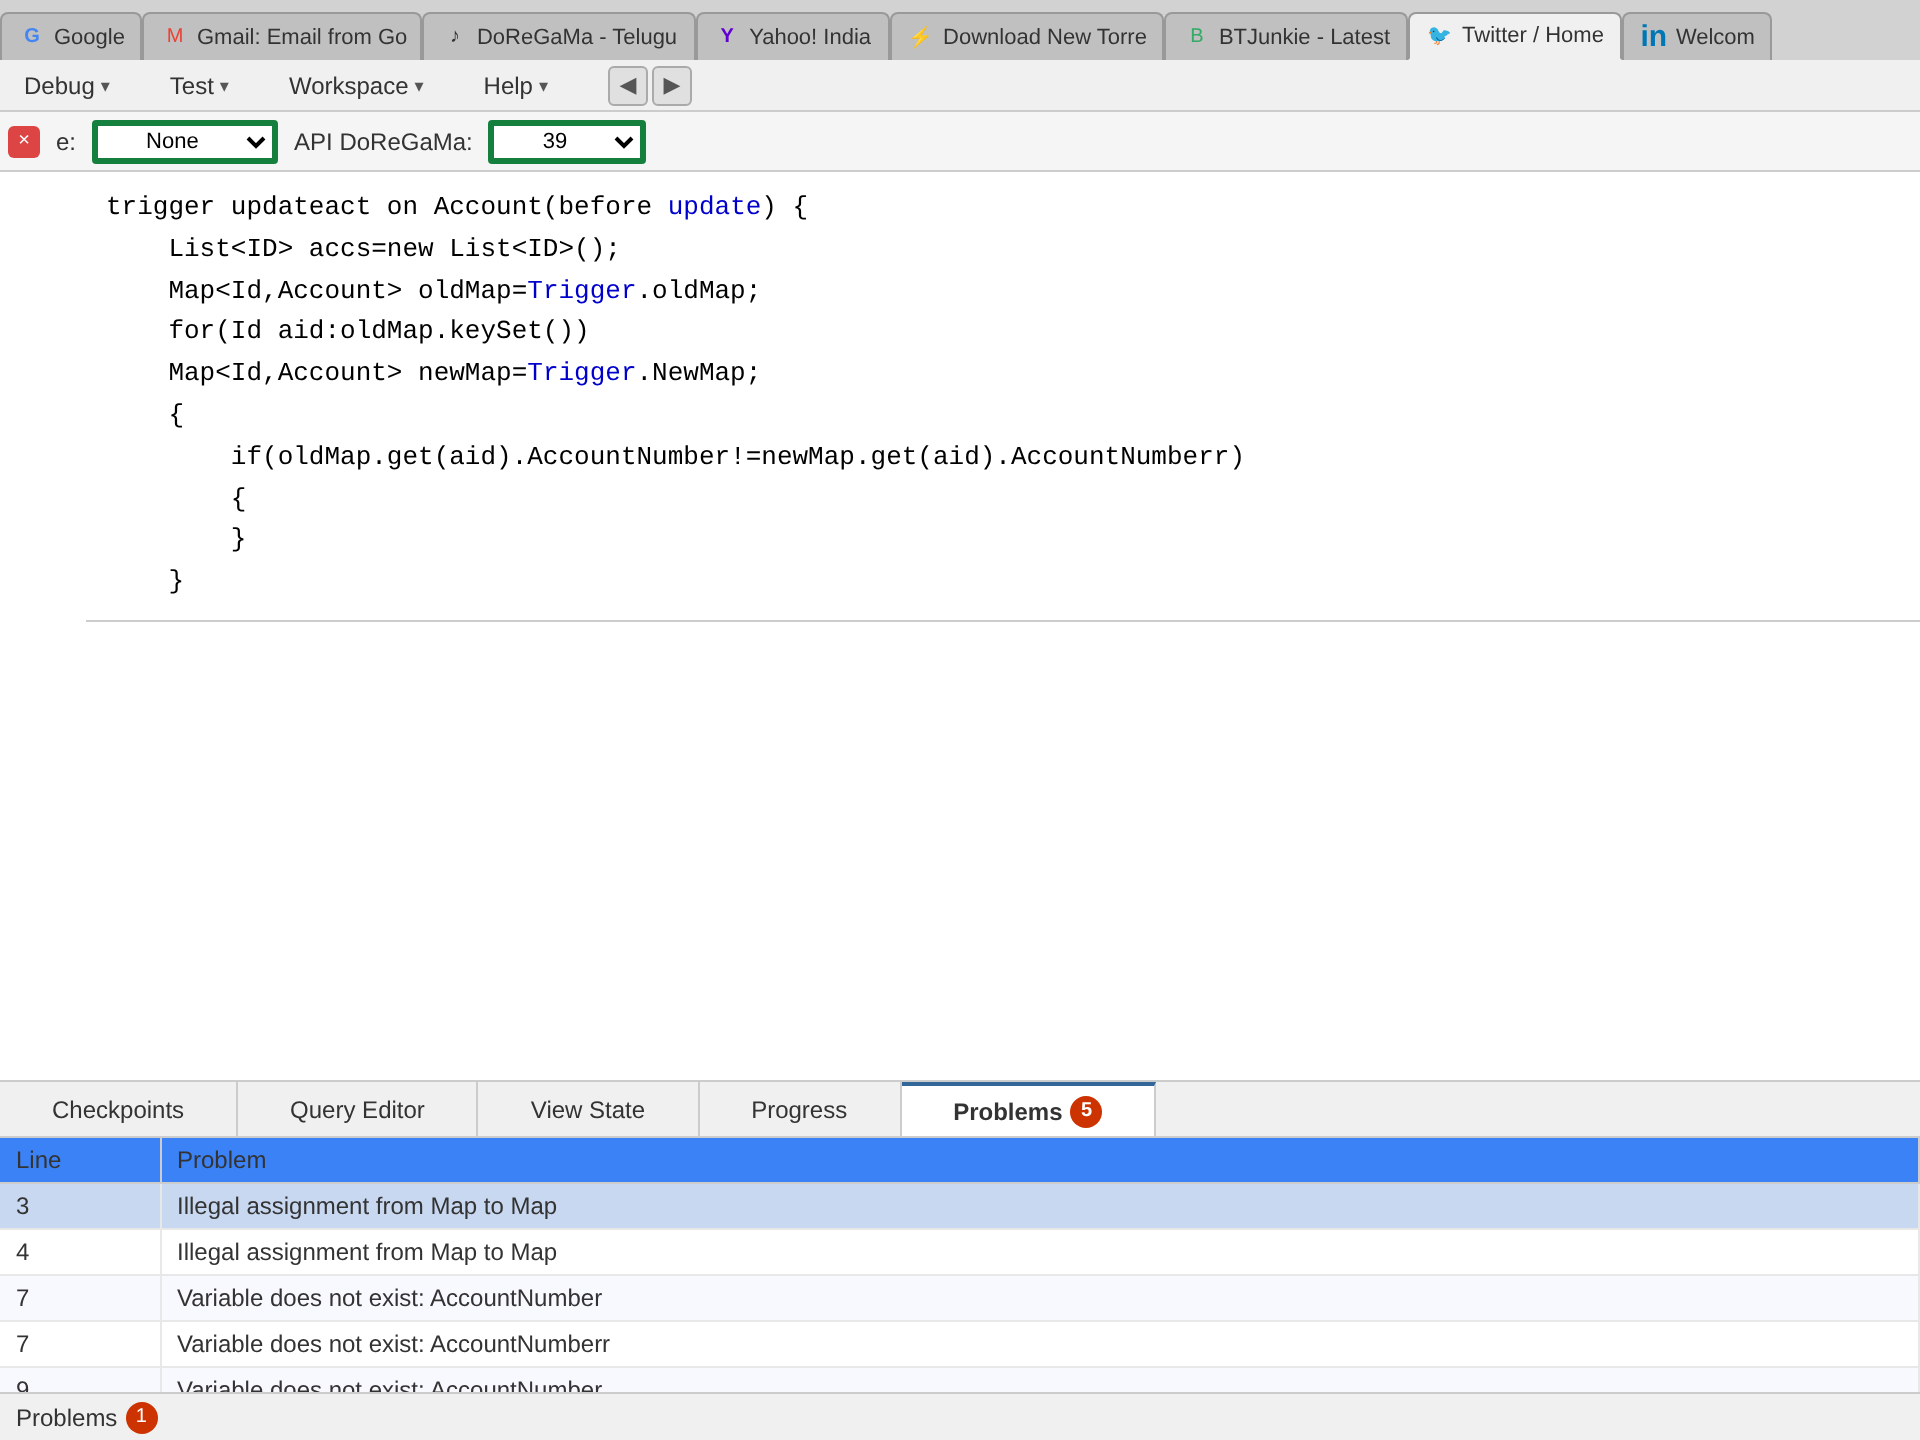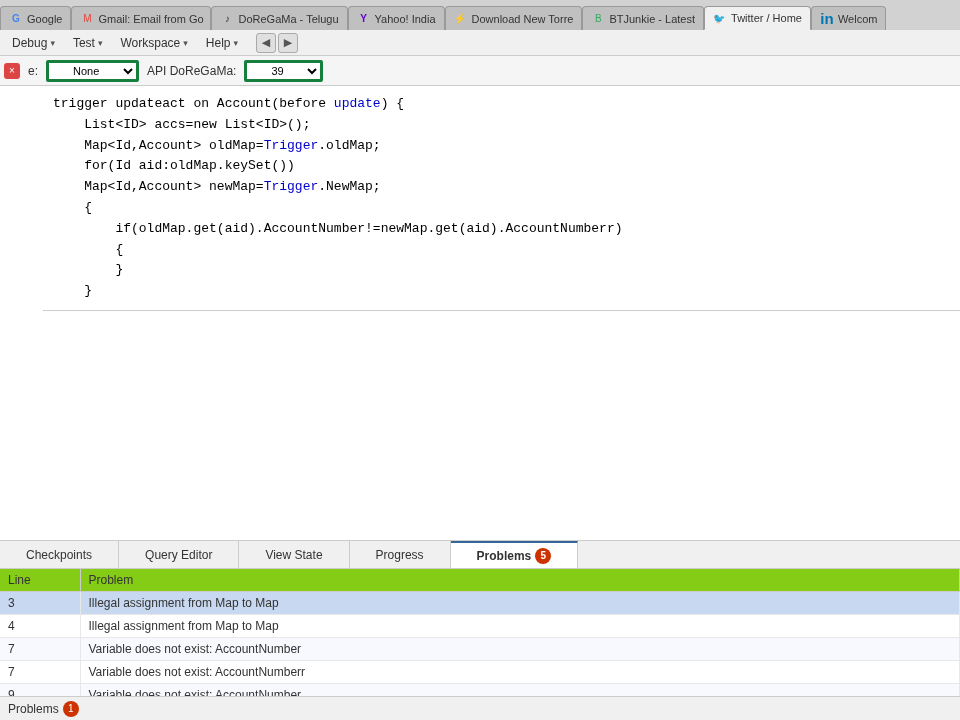--- a/index.html
+++ b/index.html
@@ -49,21 +49,21 @@
     }
 
     
     .menu-bar {
       display: flex;
       align-items: center;
       background: #f0f0f0;
       border-bottom: 1px solid #ccc;
       height: 26px;
       padding: 0 4px;
-      gap: 2px;
+      gap: 14px;
       text-align: right;
     }
     .menu-item {
       padding: 3px 8px;
       font-size: 12px;
       color: #333;
       cursor: pointer;
       border-radius: 3px;
       display: flex;
       align-items: center;
@@ -188,21 +188,21 @@
       align-items: center;
       justify-content: center;
     }
 
     
     .problems-table {
       width: 100%;
       border-collapse: collapse;
     }
     .problems-table th {
-      background: #84cc16;
+      background: #3b82f6;
       border-bottom: 1px solid #ccc;
       border-right: 1px solid #ccc;
       text-align: left;
       padding: 4px 8px;
       font-size: 12px;
       font-weight: normal;
       color: #333;
     }
     .problems-table td {
       padding: 4px 8px;

